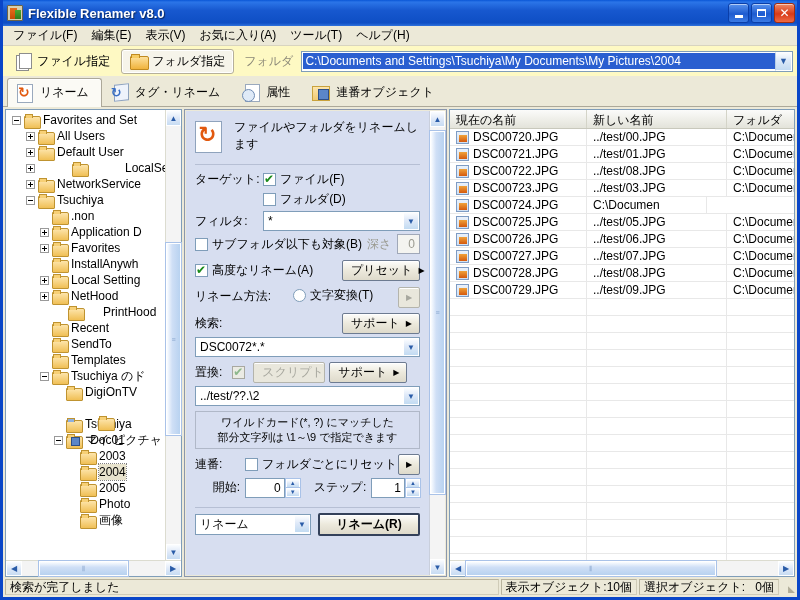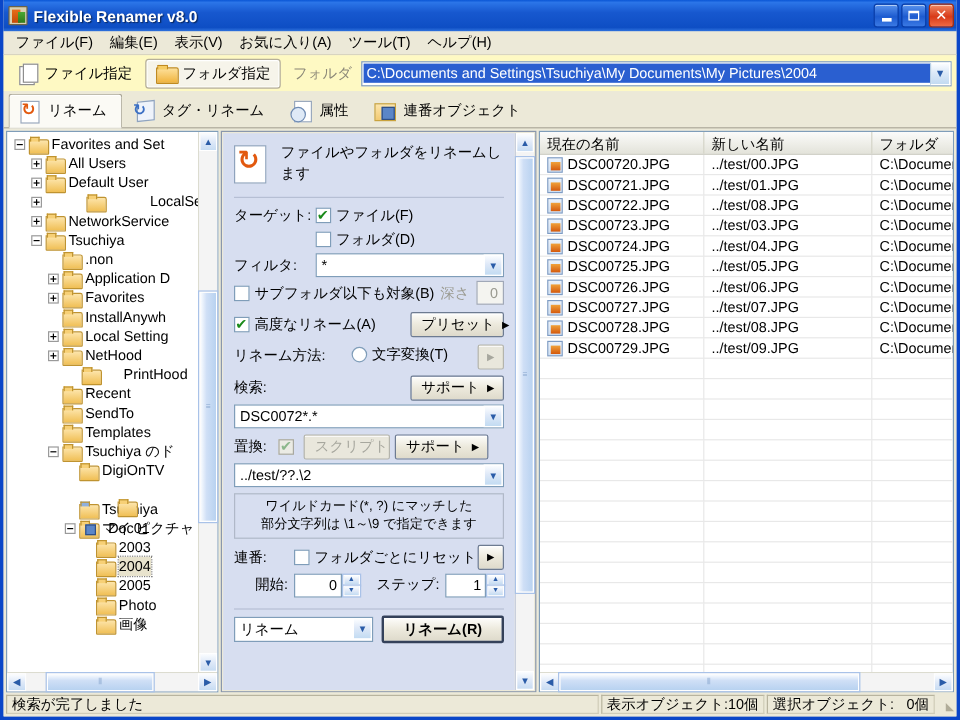--- a/index.html
+++ b/index.html
@@ -894,23 +894,20 @@
             </div>
             <div class="lc" style="flex: 0 0 120px;">
               <span>C:\Documen</span>
             </div>
           </div>
           <div class="lrow">
             <div class="lc" style="flex: 0 0 137px;">
               <span class="jpgicon"></span>
               <span>DSC00724.JPG</span>
             </div>
-            <div class="lc" style="flex: 0 0 140px;">
-              <span>../test/04.JPG</span>
-            </div>
             <div class="lc" style="flex: 0 0 120px;">
               <span>C:\Documen</span>
             </div>
           </div>
           <div class="lrow">
             <div class="lc" style="flex: 0 0 137px;">
               <span class="jpgicon"></span>
               <span>DSC00725.JPG</span>
             </div>
             <div class="lc" style="flex: 0 0 140px;">

